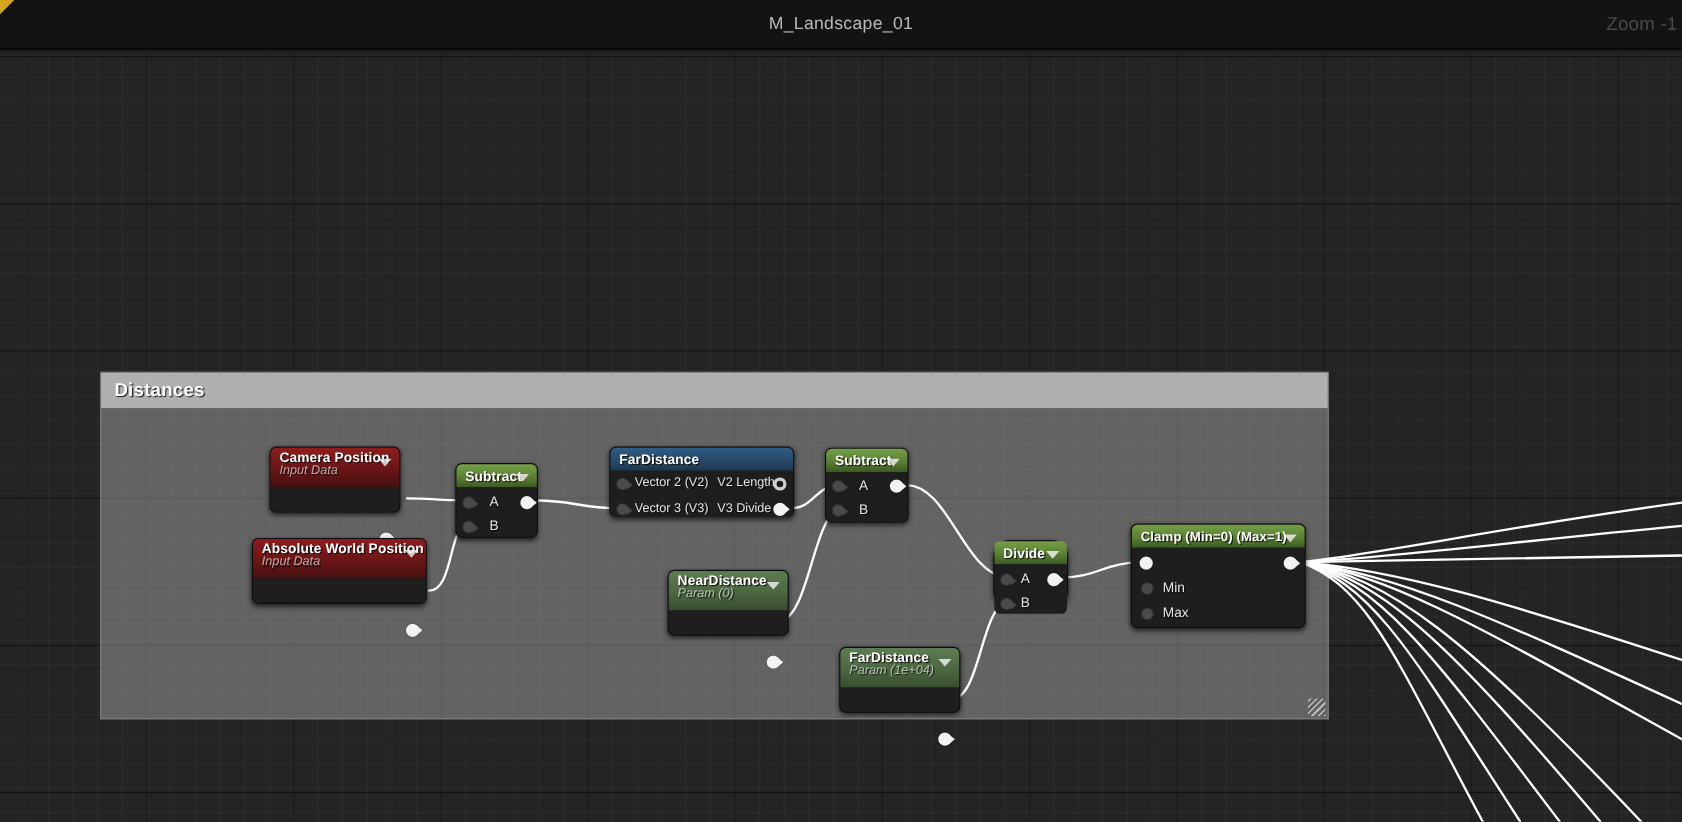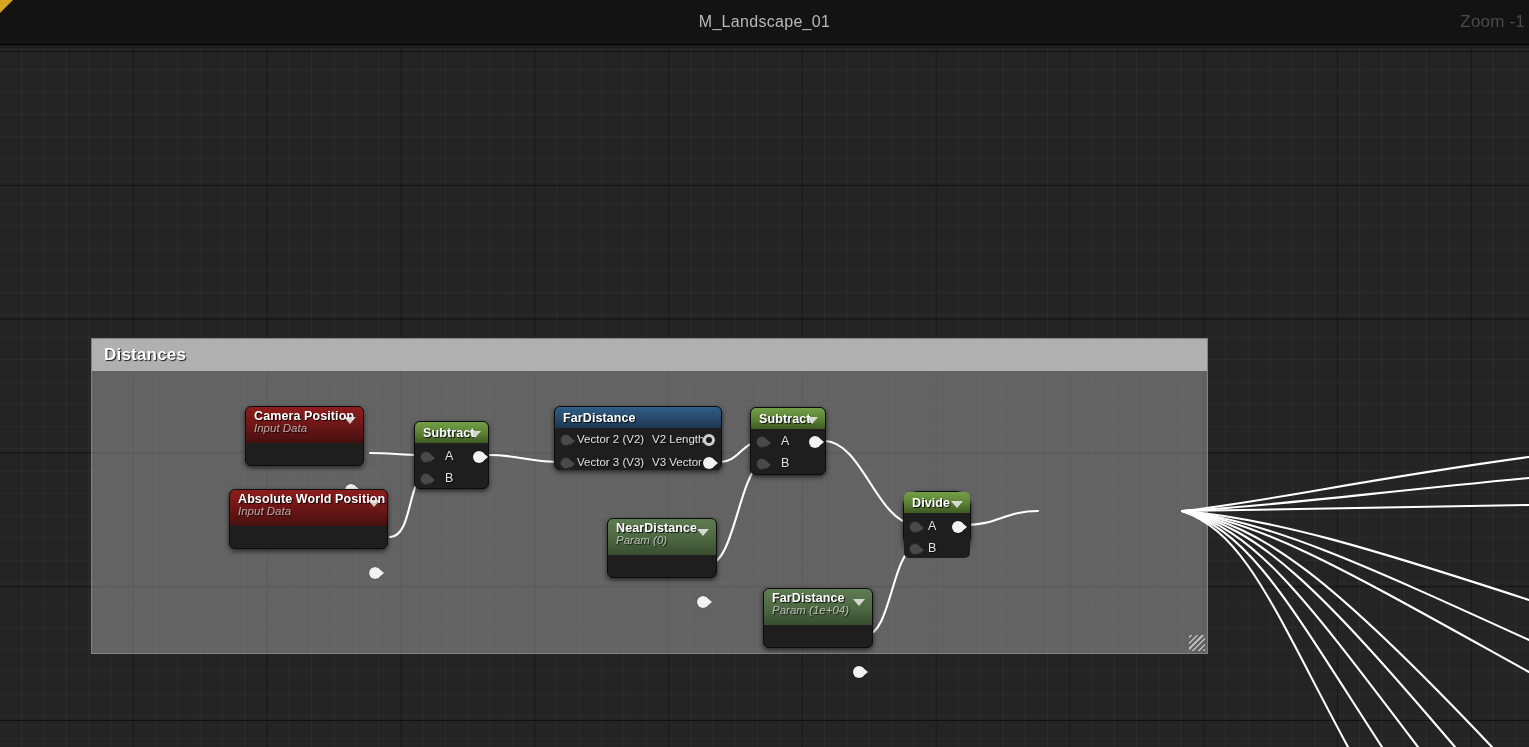--- a/index.html
+++ b/index.html
@@ -327,21 +327,21 @@
       <div class="node-title">FarDistance</div>
     </div>
     <div class="node-body" style="height:42px;">
       <span class="pin dim in" style="left:5px; top:6px;"></span>
       <span class="pin-label" style="left:22px; top:5px; font-size:11.5px;">Vector 2 (V2)</span>
       <span class="pin-label" style="left:97px; top:5px; font-size:11.5px;">V2 Length</span>
       <span class="pin hollow" style="left:148px; top:6px;"></span>
 
       <span class="pin dim in" style="left:5px; top:29px;"></span>
       <span class="pin-label" style="left:22px; top:28px; font-size:11.5px;">Vector 3 (V3)</span>
-      <span class="pin-label" style="left:97px; top:28px; font-size:11.5px;">V3 Vector</span>
+      <span class="pin-label" style="left:97px; top:28px; font-size:11.5px;">V3 Divide</span>
       <span class="pin filled out" style="left:148px; top:29px;"></span>
     </div>
   </div>
 
   <div class="node" style="left:750px; top:407px; width:76px; height:68px;">
     <div class="node-header hdr-green">
       <div class="node-title">Subtract</div>
       <div class="caret"></div>
     </div>
     <div class="node-body" style="height:45px;">
@@ -382,20 +382,36 @@
     </div>
     <div class="node-body" style="height:45px;">
       <span class="pin dim in" style="left:5px; top:8px;"></span>
       <span class="pin-label" style="left:24px; top:6px;">A</span>
       <span class="pin dim in" style="left:5px; top:30px;"></span>
       <span class="pin-label" style="left:24px; top:28px;">B</span>
       <span class="pin filled out" style="left:48px; top:8px;"></span>
     </div>
   </div>
 
+  <div class="node" style="left:1028px; top:476px; width:159px; height:95px;">
+    <div class="node-header hdr-green">
+      <div class="node-title" style="font-size:12px;">Clamp (Min=0) (Max=1)</div>
+      <div class="caret"></div>
+    </div>
+    <div class="node-body" style="height:72px;">
+      <span class="pin filled" style="left:7px; top:8px;"></span>
+      <span class="pin filled out" style="left:138px; top:8px;"></span>
+
+      <span class="pin dim" style="left:8px; top:31px;"></span>
+      <span class="pin-label" style="left:28px; top:29px;">Min</span>
+
+      <span class="pin dim" style="left:8px; top:54px;"></span>
+      <span class="pin-label" style="left:28px; top:52px;">Max</span>
+    </div>
+  </div>
 
   <div id="titlebar">
     <div id="titlebar-title">M_Landscape_01</div>
     <div id="zoom-label">Zoom -1</div>
   </div>
   <div id="corner-marker"></div>
 
 
 </div>
 

